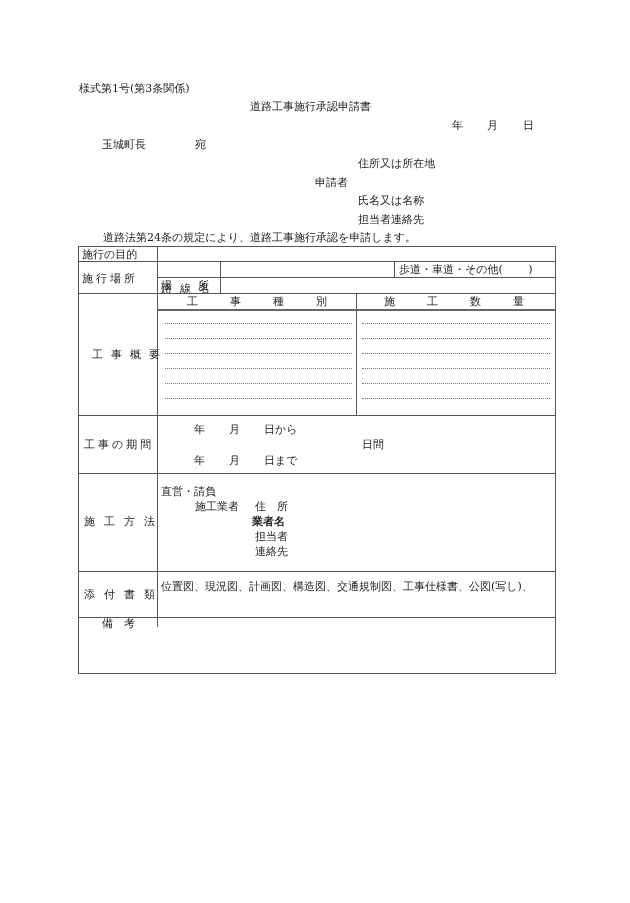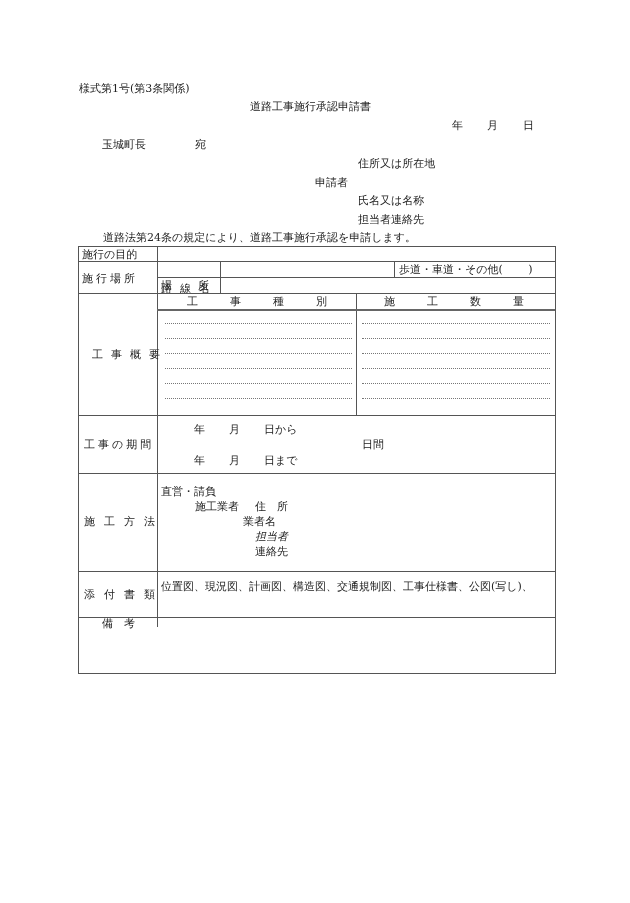--- a/index.html
+++ b/index.html
@@ -101,22 +101,22 @@
     <span class="lbl" style="left:115px;top:207px;">年</span>
     <span class="lbl" style="left:150px;top:207px;">月</span>
     <span class="lbl" style="left:185px;top:207px;">日まで</span>
   </div>
   <div class="hl" style="left:0;top:226px;width:476px;"></div>
 
   <div class="lbl" style="left:5px;top:268px;letter-spacing:9px;">施工方法</div>
   <div class="lbl" style="left:82px;top:238px;">直営・請負</div>
   <div class="lbl" style="left:116px;top:253px;">施工業者</div>
   <div class="lbl" style="left:176px;top:253px;">住　所</div>
-  <div class="lbl" style="left:164px;top:268px;">業者名</div>
-  <div class="lbl" style="left:176px;top:283px;font-style:italic;">担当者</div>
+  <div class="lbl" style="left:173px;top:268px;font-weight:bold;">業者名</div>
+  <div class="lbl" style="left:176px;top:283px;">担当者</div>
   <div class="lbl" style="left:176px;top:298px;">連絡先</div>
   <div class="hl" style="left:0;top:324px;width:476px;"></div>
 
   <div class="lbl" style="left:5px;top:341px;letter-spacing:9px;">添付書類</div>
   <div class="lbl" style="left:82px;top:333px;text-align:center;">位置図、現況図、計画図、構造図、交通規制図、工事仕様書、公図(写し)、</div>
   <div class="hl" style="left:0;top:370px;width:476px;"></div>
 
   <div class="lbl" style="left:3px;top:370px;margin-left:20px;">備　考</div>
   <div style="position:absolute;left:0;top:388px;width:476px;height:38px;"></div>
 </div>

